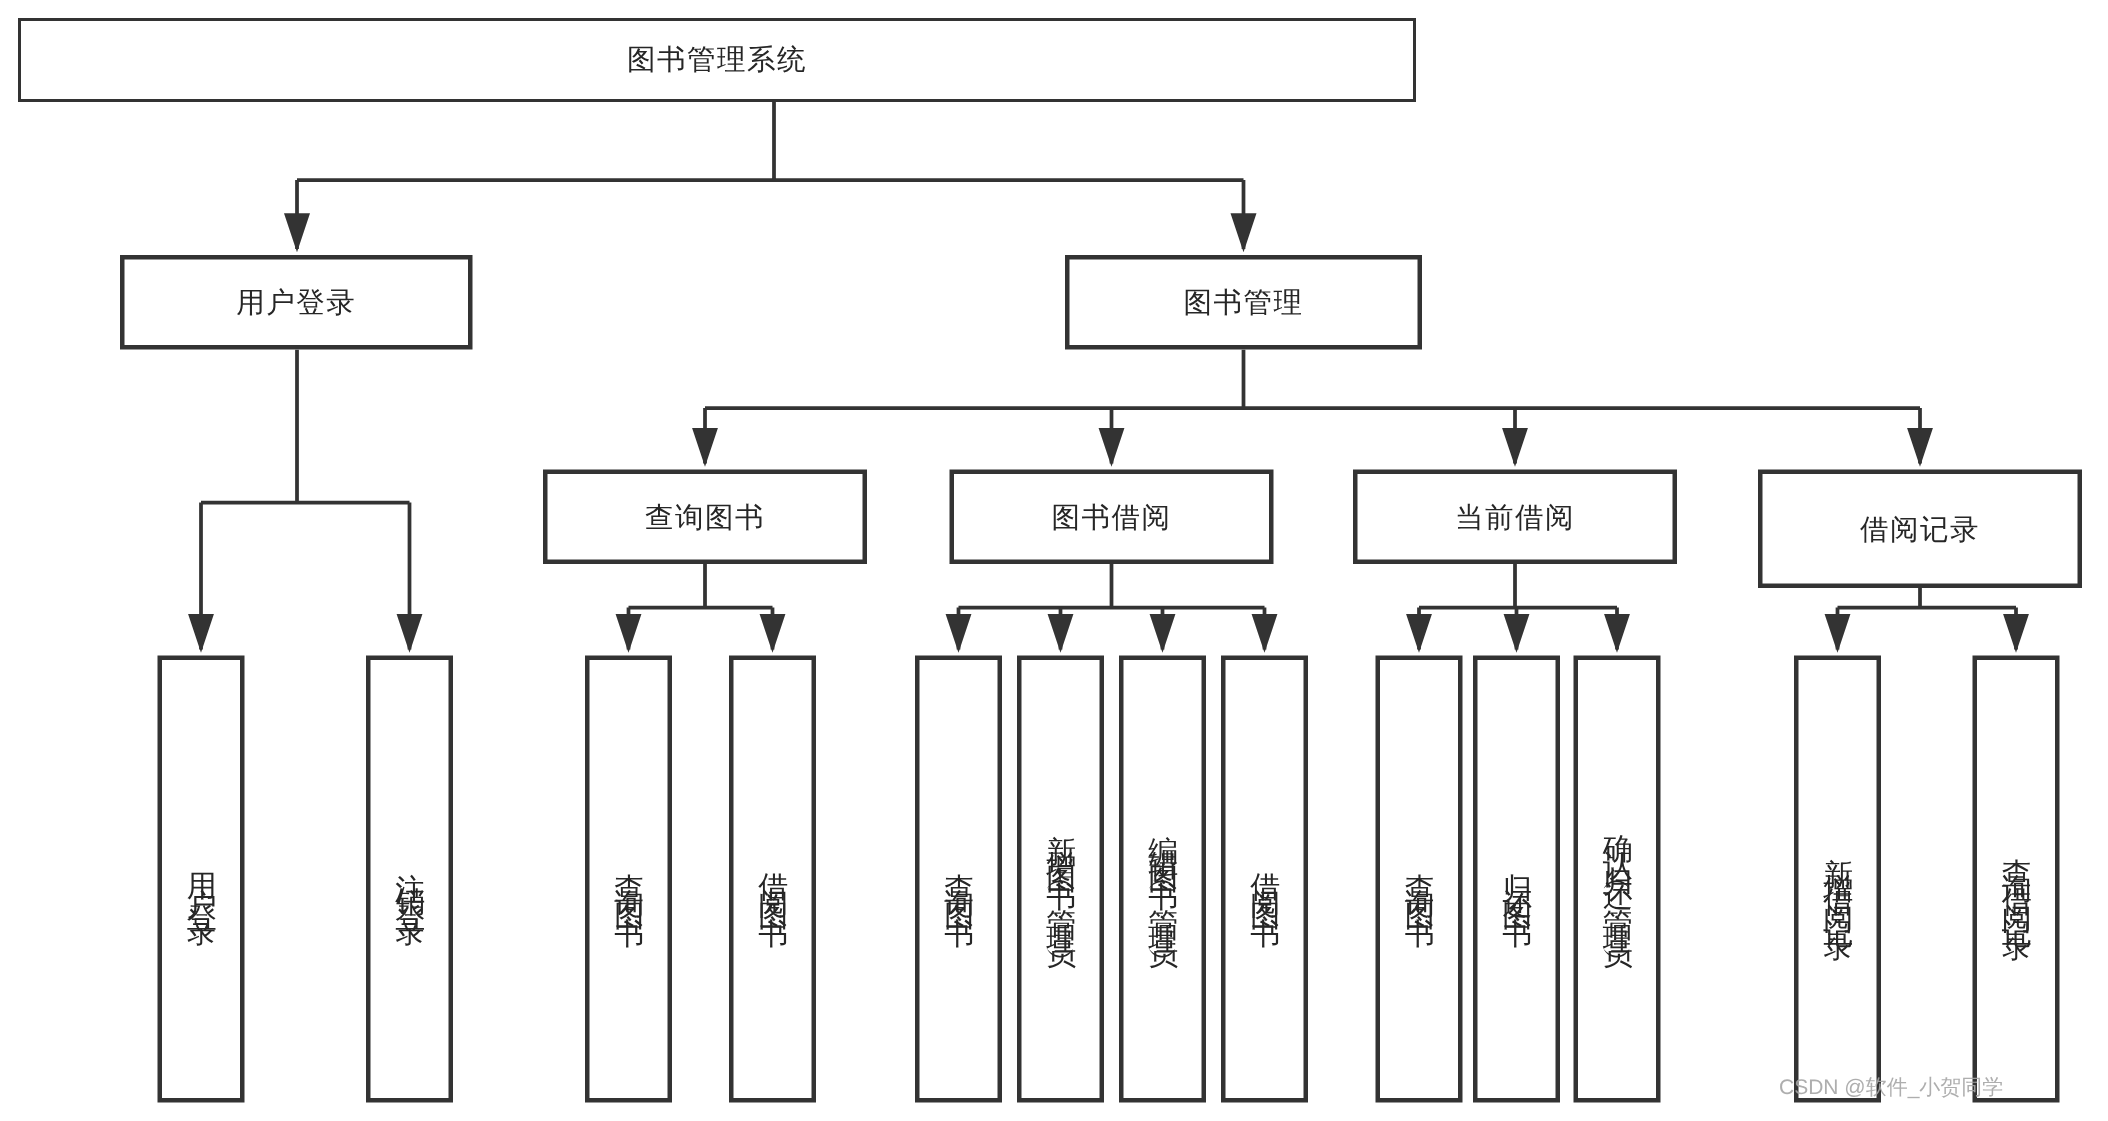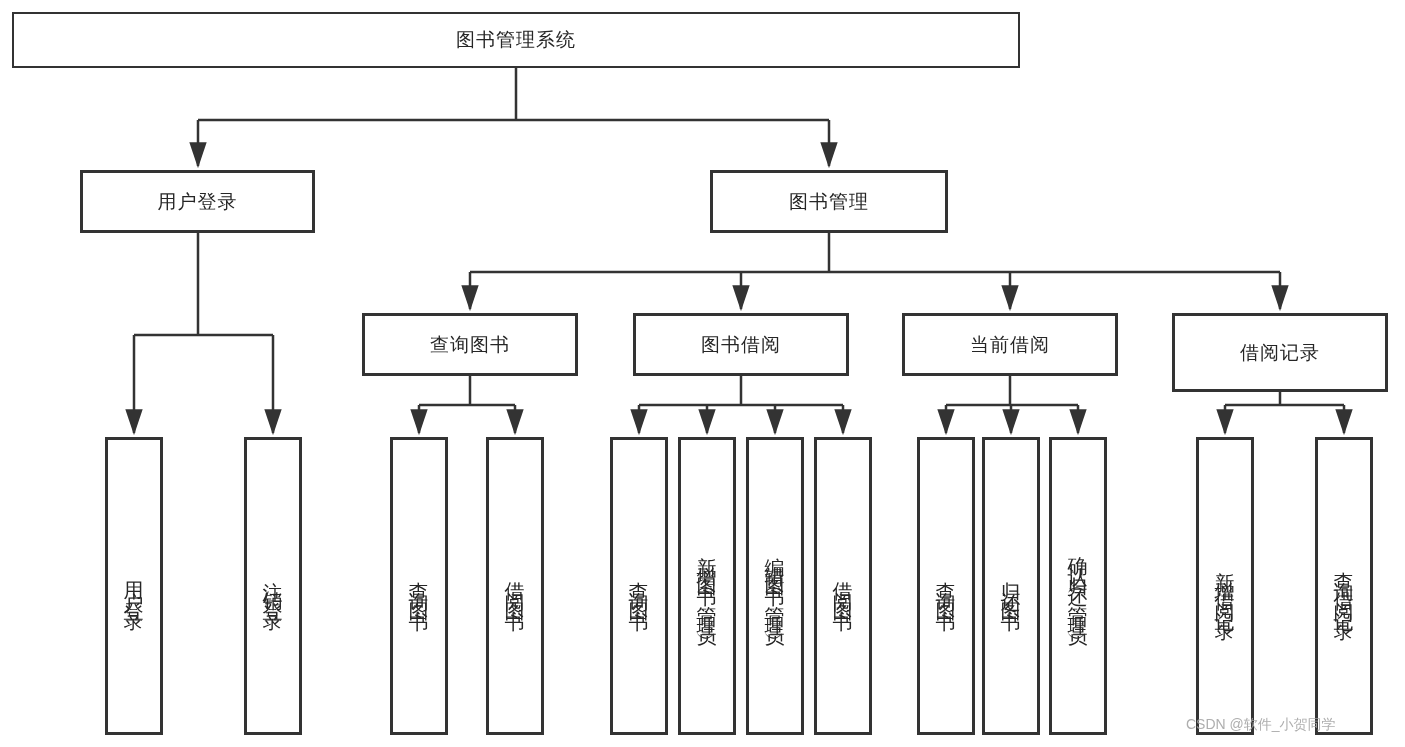--- a/index.html
+++ b/index.html
@@ -110,21 +110,21 @@
       <path d="M1011,405 V433" marker-end="url(#arrow)"></path>
       <path d="M1078,405 V433" marker-end="url(#arrow)"></path>
     </g>
     <g stroke="#333333" stroke-width="2.5" fill="none">
       <path d="M1280,376 V405 M1225,405 H1344"></path>
       <path d="M1225,405 V433" marker-end="url(#arrow)"></path>
       <path d="M1344,405 V433" marker-end="url(#arrow)"></path>
     </g>
   </svg>
 
-  <div class="node root" style="left:12px; top:12px; width:1008px; height:56px;font-family:Liberation Mono, monospace;">
+  <div class="node root" style="left:12px; top:12px; width:932px; height:56px;font-family:Liberation Mono, monospace;">
     <span>图书管理系统</span>
   </div>
 
   <div class="node branch" style="left:80px; top:170px; width:235px; height:63px;">
     <span>用户登录</span>
   </div>
   <div class="node branch" style="left:710px; top:170px; width:238px; height:63px;text-align:center;">
     <span>图书管理</span>
   </div>
 

